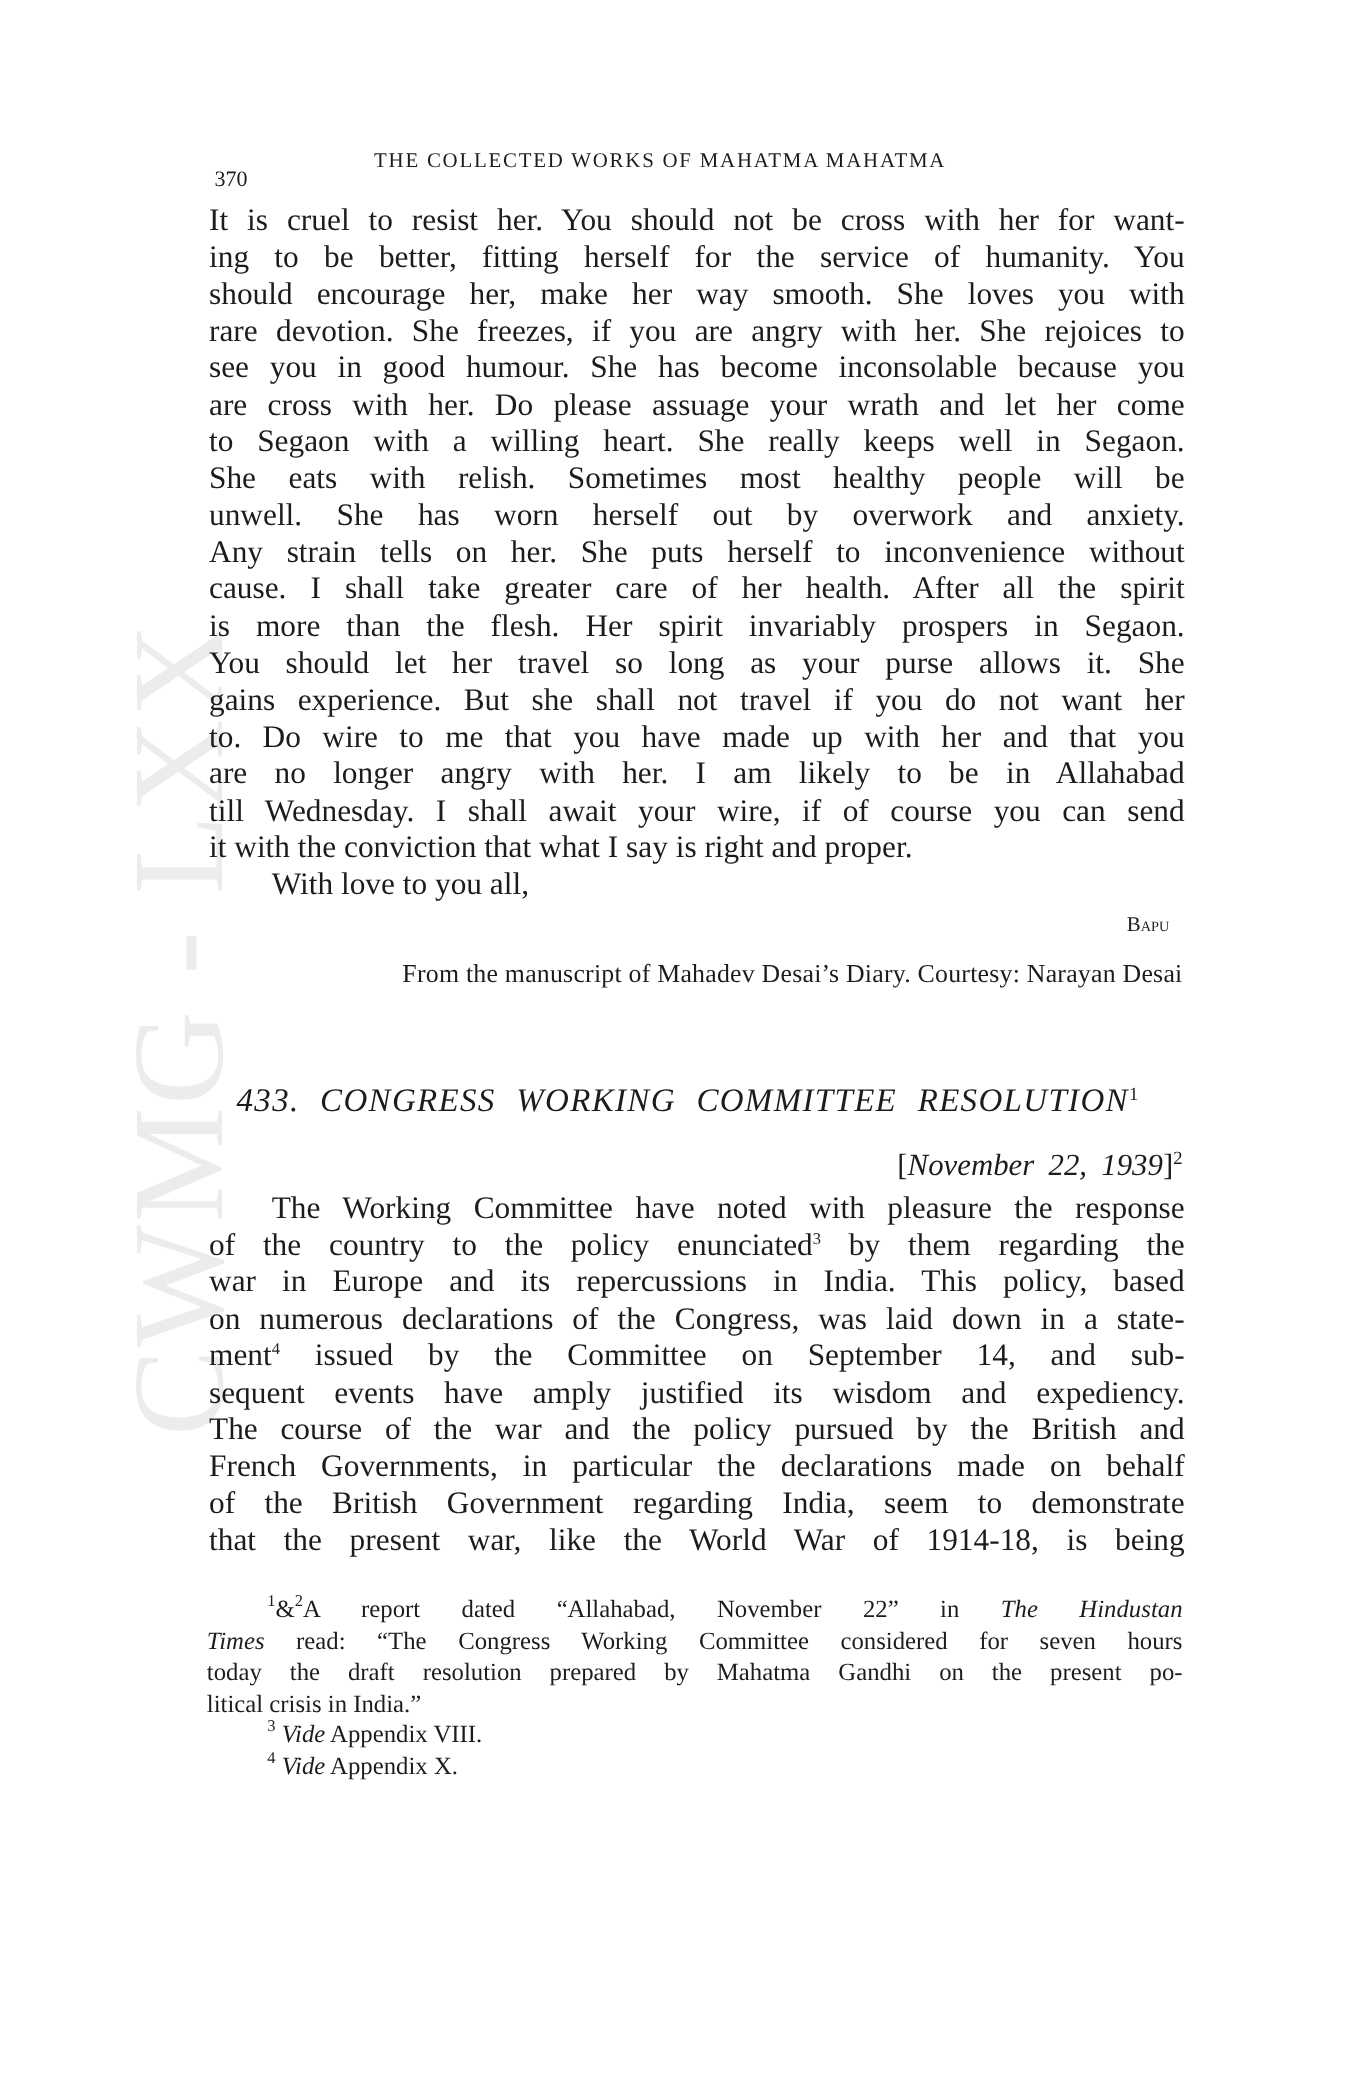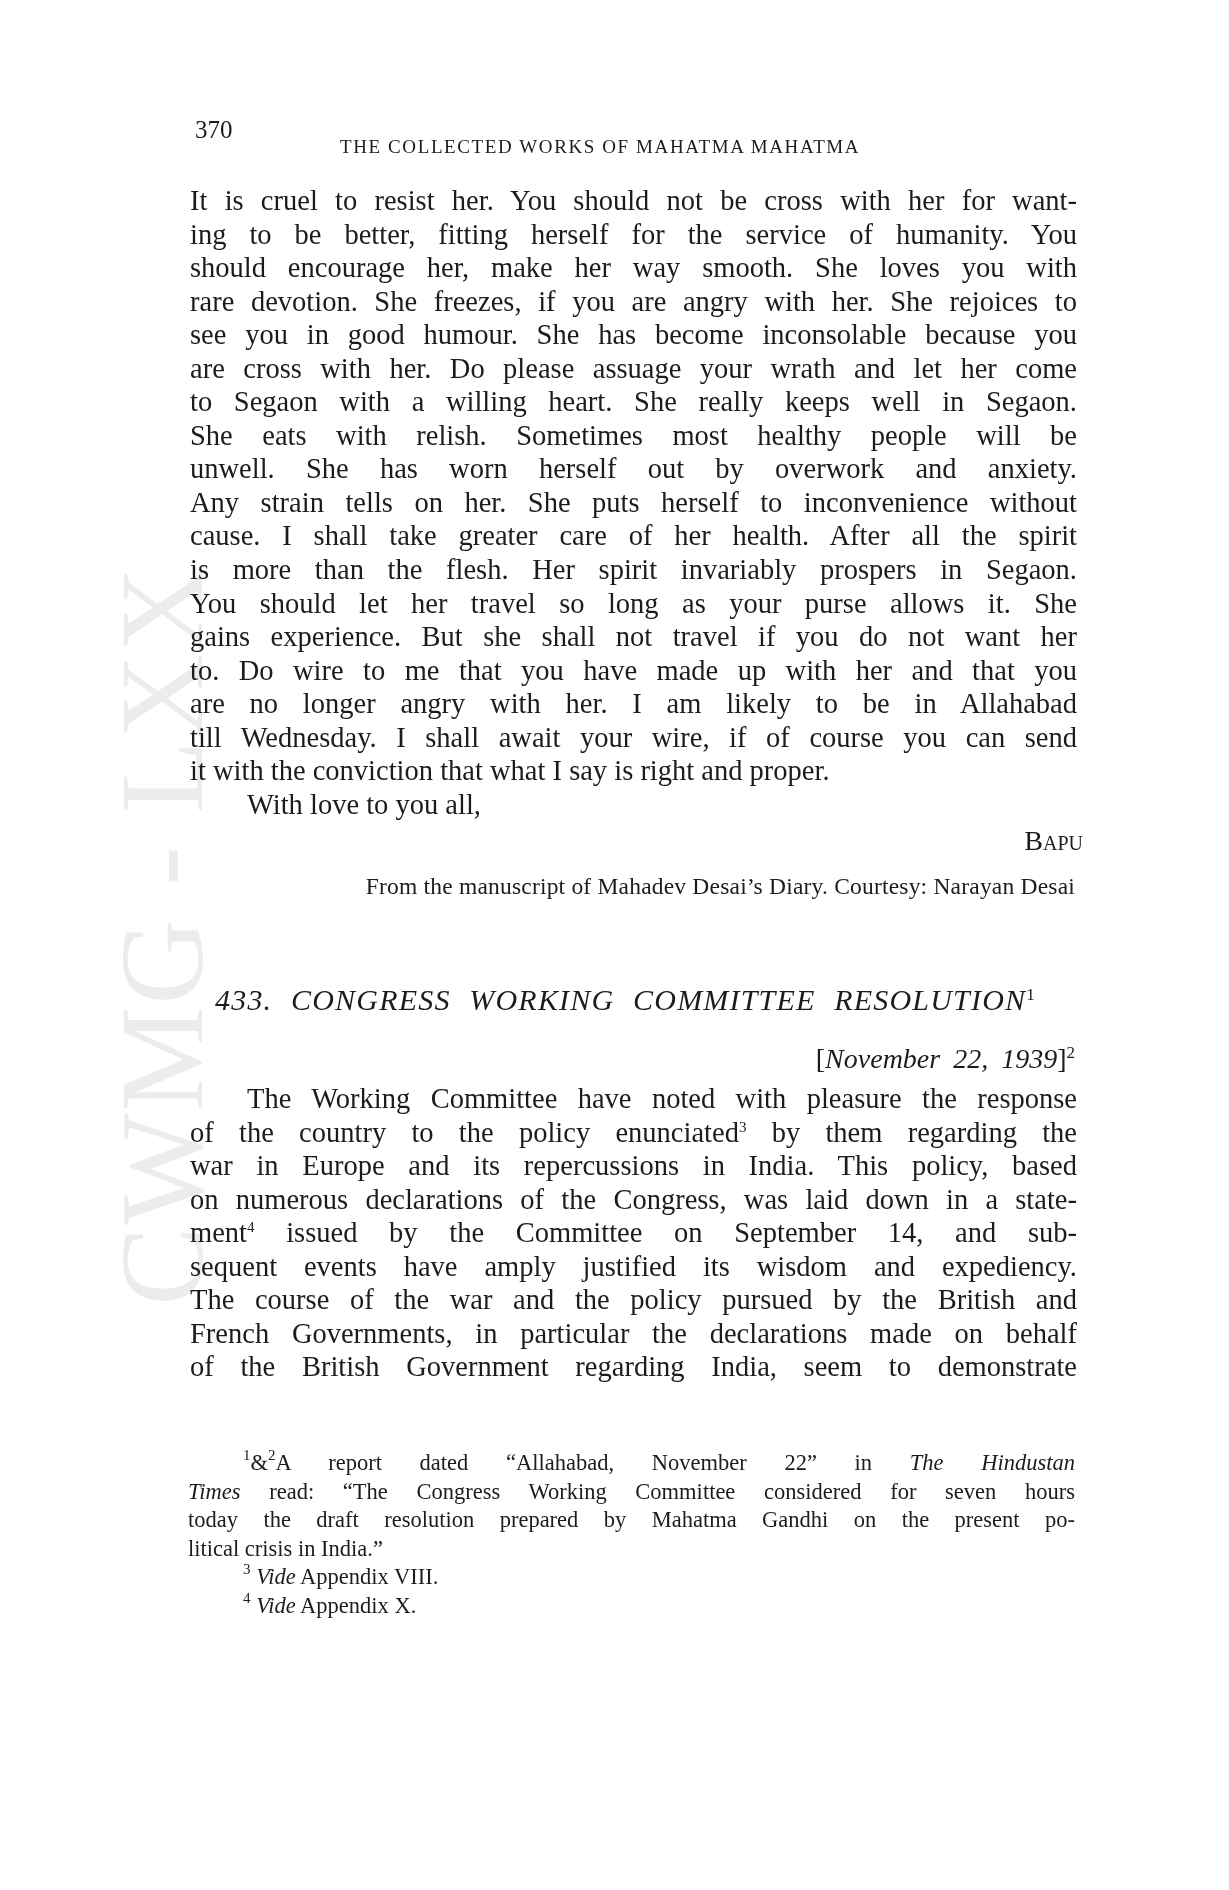--- a/index.html
+++ b/index.html
@@ -5,28 +5,28 @@
   html, body { margin: 0; padding: 0; background: #ffffff; }
   body { width: 1229px; height: 1890px; position: relative; overflow: hidden;
          font-family: "Liberation Serif", "DejaVu Serif", serif; color: #1c1c1c; }
   .abs { position: absolute; }
   .watermark {
     position: absolute; left: 163px; top: 935px;
     transform: translate(-50%, -50%) rotate(-90deg);
     font-family: "Liberation Serif", serif; font-size: 118px; color: #ececec;
     white-space: nowrap; letter-spacing: 2px; line-height: 1; z-index: 0;
   }
-  .page-num { left: 195px; top: 115px; font-size: 25px; line-height: 30px; }
+  .page-num { left: 195px; top: 148px; font-size: 20px; line-height: 30px; }
   .running-head { left: 340px; top: 136px; font-size: 19px; line-height: 22px; letter-spacing: 1.6px; }
   .block { position: absolute; left: 190px; width: 887px; z-index: 1; }
   .line { display: block; height: 33.55px; line-height: 33.55px; font-size: 28.5px;
           text-align: justify; text-align-last: justify; white-space: nowrap; overflow: visible; }
   .line.last { text-align-last: left; }
   .line.indent { padding-left: 57px; box-sizing: border-box; font-family: Liberation Serif, serif; }
-  .sig { position: absolute; right: 146px; top: 826px; font-size: 28px; line-height: 30px; font-variant: small-caps; text-align: center; }
+  .sig { position: absolute; right: 166px; top: 826px; font-size: 19px; line-height: 30px; font-variant: small-caps; text-align: center; }
   .source { position: absolute; right: 154px; top: 872px; font-size: 23.5px; line-height: 28px; white-space: nowrap; letter-spacing: 0.2px; }
   .heading { position: absolute; left: 215px; top: 978px; font-size: 30px; line-height: 34px; font-style: italic;
              white-space: nowrap; letter-spacing: 1.2px; word-spacing: 10px; }
   .heading sup, .date sup { font-style: normal; font-size: 17px; vertical-align: 10px; letter-spacing: 0; }
   .date { position: absolute; right: 154px; top: 1037px; font-size: 28px; line-height: 32px; font-style: italic; white-space: nowrap; word-spacing: 6px; }
   .date .br { font-style: normal; }
   .res { top: 1082px; }
   .letter { top: 184px; }
   .fn-block { position: absolute; left: 188px; width: 887px; top: 1449px; z-index: 1; }
   .fn { display: block; height: 28.6px; line-height: 28.6px; font-size: 22.5px; text-align: justify;
@@ -82,20 +82,21 @@
 <div class="block res">
   <span class="line indent">The Working Committee have noted with pleasure the response</span>
   <span class="line"><span>of the country to the policy enunciated</span><sup class="n">3</sup><span> by them regarding the</span></span>
   <span class="line">war in Europe and its repercussions in India.  This policy, based</span>
   <span class="line">on numerous declarations of the Congress, was laid down in a state-</span>
   <span class="line"><span>ment</span><sup class="n">4</sup><span> issued by the Committee on September 14, and sub-</span></span>
   <span class="line">sequent events have amply justified its wisdom and expediency.</span>
   <span class="line">The course of the war and the policy pursued by the British and</span>
   <span class="line">French Governments, in particular the declarations made on behalf</span>
   <span class="line">of the British Government regarding India, seem to demonstrate</span>
+  <span class="line">that the present war, like the World War of 1914-18, is being</span>
 </div>
 
 <div class="fn-block">
   <span class="fn indent"><sup class="n">1</sup><span>&amp;</span><sup class="n">2</sup><span>A report dated “Allahabad, November 22” in</span> <i>The Hindustan</i></span>
   <span class="fn"><i>Times</i><span> read: “The Congress Working Committee considered for seven hours</span></span>
   <span class="fn">today the draft resolution prepared by Mahatma Gandhi on the present po-</span>
   <span class="fn last">litical crisis in India.”</span>
   <span class="fn short"><sup class="n">3</sup> <i>Vide</i><span> Appendix VIII.</span></span>
   <span class="fn short"><sup class="n">4</sup> <i>Vide</i><span> Appendix X.</span></span>
 </div>

